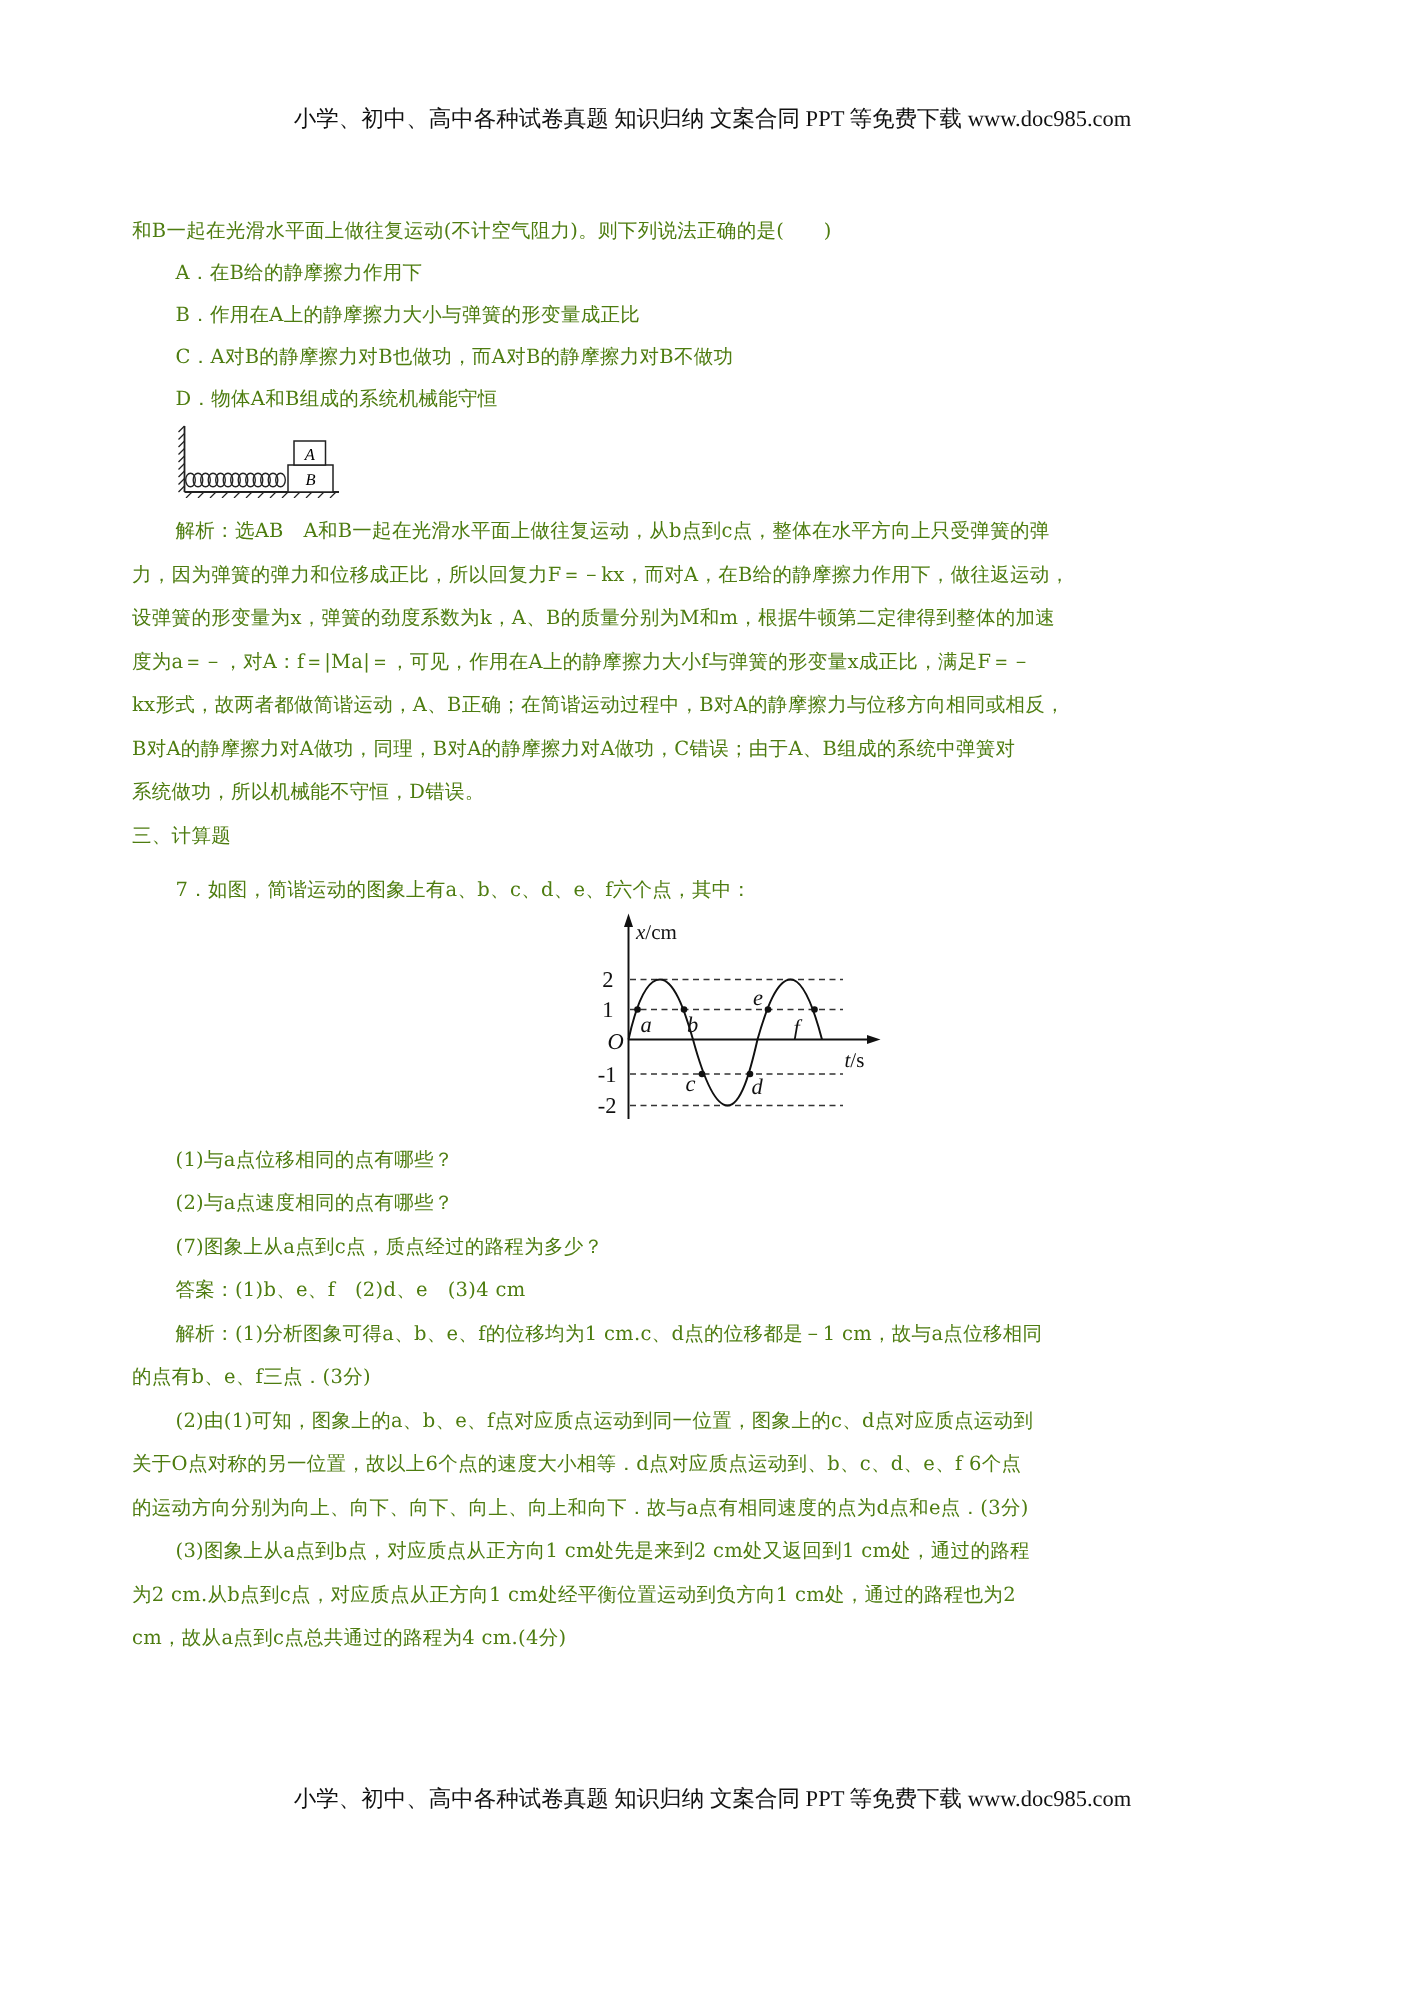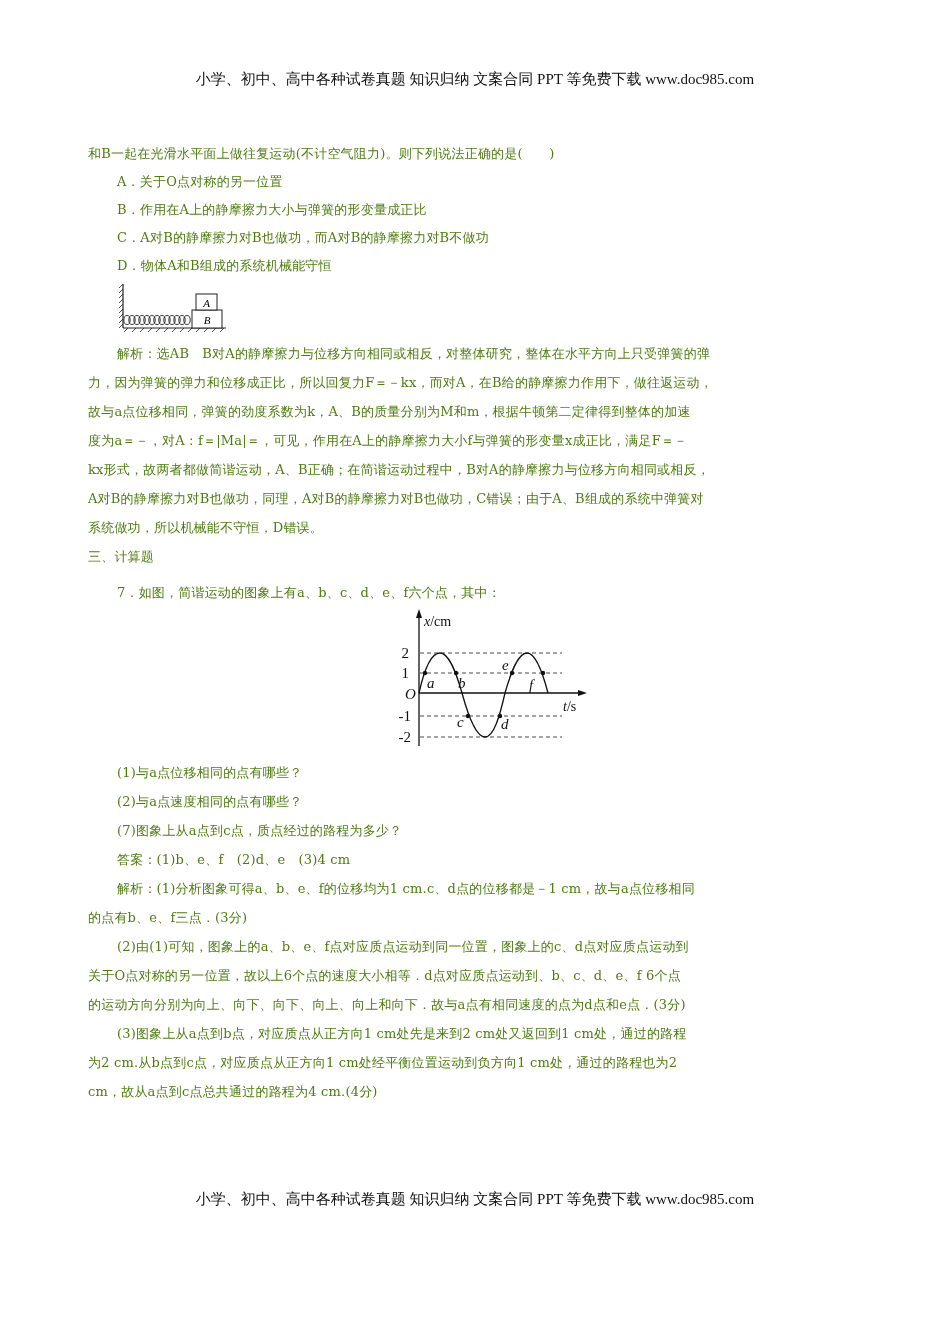--- a/index.html
+++ b/index.html
@@ -13,21 +13,21 @@
   .l0 { left: 88px; }
   .l1 { left: 117px; }
   svg text { font-family: "Liberation Serif", "DejaVu Serif", serif; }
 </style>
 </head>
 <body>
 
 <div class="hdr">小学、初中、高中各种试卷真题 知识归纳 文案合同 PPT 等免费下载   www.doc985.com</div>
 
 <div class="line l0" style="top:145px">和B一起在光滑水平面上做往复运动(不计空气阻力)。则下列说法正确的是(　　)</div>
-<div class="line l1" style="top:173px">A．关于O点对称的另一位置</div>
+<div class="line l1" style="top:173px">A．在B给的静摩擦力作用下</div>
 <div class="line l1" style="top:201px">B．作用在A上的静摩擦力大小与弹簧的形变量成正比</div>
 <div class="line l1" style="top:229px">C．A对B的静摩擦力对B也做功，而A对B的静摩擦力对B不做功</div>
 <div class="line l1" style="top:257px">D．物体A和B组成的系统机械能守恒</div>
 
 <svg style="position:absolute; left:118px; top:282px;" width="110" height="50" viewBox="0 0 110 50">
 
   <line x1="5" y1="2" x2="5" y2="46" stroke="#222" stroke-width="1.2"></line>
   <g stroke="#222" stroke-width="0.8">
     <line x1="1" y1="6" x2="5" y2="2"></line>
       <line x1="1" y1="11" x2="5" y2="7"></line>
@@ -72,26 +72,26 @@
       <ellipse cx="64" cy="38" rx="3.2" ry="4.5"></ellipse>
     <ellipse cx="69" cy="38" rx="3.2" ry="4.5"></ellipse>
   </g>
 
   <rect x="74" y="28" width="30" height="18" fill="#fff" stroke="#222" stroke-width="1"></rect>
   <rect x="78" y="12" width="21" height="16" fill="#fff" stroke="#222" stroke-width="1"></rect>
   <text x="88.5" y="24.5" font-size="11" font-style="italic" text-anchor="middle">A</text>
   <text x="89" y="41.5" font-size="11" font-style="italic" text-anchor="middle">B</text>
 </svg>
 
-<div class="line l1" style="top:345px">解析：选AB　B对A的静摩擦力与位移方向相同或相反，对整体研究，整体在水平方向上只受弹簧的弹</div>
+<div class="line l1" style="top:345px">解析：选AB　A和B一起在光滑水平面上做往复运动，从b点到c点，整体在水平方向上只受弹簧的弹</div>
 <div class="line l0" style="top:374px">力，因为弹簧的弹力和位移成正比，所以回复力F＝－kx，而对A，在B给的静摩擦力作用下，做往返运动，</div>
-<div class="line l0" style="top:403px">故与a点位移相同，弹簧的劲度系数为k，A、B的质量分别为M和m，根据牛顿第二定律得到整体的加速</div>
+<div class="line l0" style="top:403px">设弹簧的形变量为x，弹簧的劲度系数为k，A、B的质量分别为M和m，根据牛顿第二定律得到整体的加速</div>
 <div class="line l0" style="top:432px">度为a＝－，对A：f＝|Ma|＝，可见，作用在A上的静摩擦力大小f与弹簧的形变量x成正比，满足F＝－</div>
 <div class="line l0" style="top:461px">kx形式，故两者都做简谐运动，A、B正确；在简谐运动过程中，B对A的静摩擦力与位移方向相同或相反，</div>
-<div class="line l0" style="top:490px">A对B的静摩擦力对B也做功，同理，A对B的静摩擦力对B也做功，C错误；由于A、B组成的系统中弹簧对</div>
+<div class="line l0" style="top:490px">B对A的静摩擦力对A做功，同理，B对A的静摩擦力对A做功，C错误；由于A、B组成的系统中弹簧对</div>
 <div class="line l0" style="top:519px">系统做功，所以机械能不守恒，D错误。</div>
 
 <div class="line l0" style="top:548px">三、计算题</div>
 
 <div class="line l1" style="top:584px">7．如图，简谐运动的图象上有a、b、c、d、e、f六个点，其中：</div>
 
 <svg style="position:absolute; left:380px; top:605px;" width="220" height="145" viewBox="380 605 220 145">
 
   <g stroke="#333" stroke-width="0.9" stroke-dasharray="4,3">
     <line x1="420" y1="653" x2="562" y2="653"></line>

